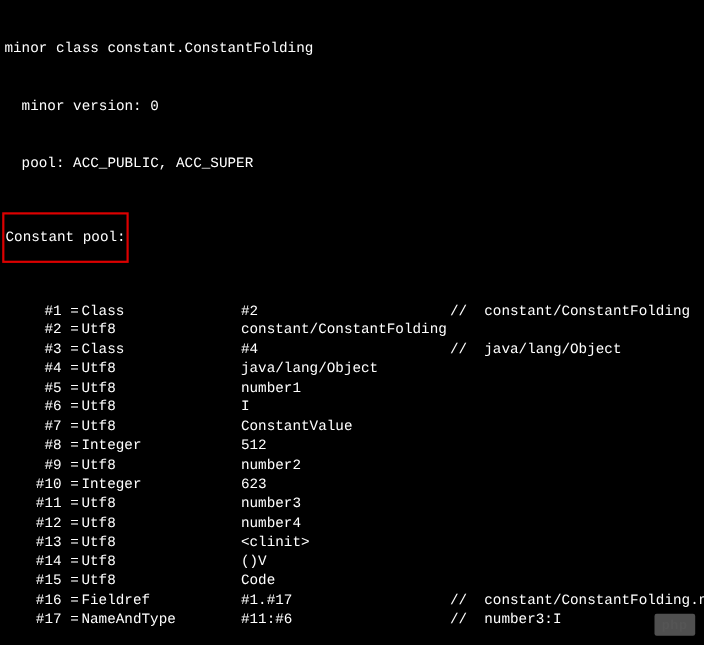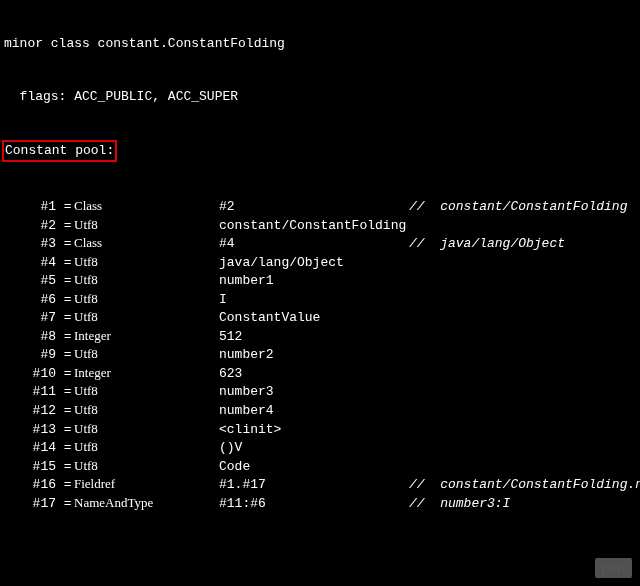--- a/index.html
+++ b/index.html
@@ -17,44 +17,45 @@
   }
   .terminal {
     padding: 0 4px;
     white-space: pre;
   }
   .line { display: block; }
   .hl-red {
     border: 2px solid #d00;
     display: inline-block;
     margin-left: -2px;
-    padding: 0 1px;
+    padding: 12px 1px;
   }
   .col-idx  { display: inline-block; width: 52px; text-align: right; }
   .col-eq   { display: inline-block; width: 18px; text-align: left; }
-  .col-type { display: inline-block; width: 145px; font-family: Liberation Serif, serif; }
+  .col-type { display: inline-block; width: 145px; }
   .col-val  { display: inline-block; width: 190px; }
-  .col-cmt  { display: inline-block; font-style: italic; }
+  .col-cmt  { display: inline-block; }
   .watermark {
     position: absolute;
     right: 8px;
     bottom: 8px;
     background: rgba(200,200,200,0.4);
     color: #555;
     font-family: Arial, sans-serif;
     font-size: 12px;
     font-weight: bold;
     padding: 2px 7px;
     border-radius: 2px;
     letter-spacing: 0.5px;
   }
 </style>
 </head>
 <body>
 
 <div class="terminal">
   <span class="line">minor class constant.ConstantFolding</span>
-  <span class="line">  flags: ACC_PUBLIC, ACC_SUPER</span>
+  <span class="line">  minor version: 0</span>
+  <span class="line">  pool: ACC_PUBLIC, ACC_SUPER</span>
   <span class="line"><span class="hl-red">Constant pool:</span></span>
   <div id="pool-container"><span class="line"><span class="col-idx">#1</span><span class="col-eq"> = </span><span class="col-type">Class</span><span class="col-val">#2</span><span class="col-cmt">//  constant/ConstantFolding</span></span><span class="line"><span class="col-idx">#2</span><span class="col-eq"> = </span><span class="col-type">Utf8</span><span class="col-val">constant/ConstantFolding</span></span><span class="line"><span class="col-idx">#3</span><span class="col-eq"> = </span><span class="col-type">Class</span><span class="col-val">#4</span><span class="col-cmt">//  java/lang/Object</span></span><span class="line"><span class="col-idx">#4</span><span class="col-eq"> = </span><span class="col-type">Utf8</span><span class="col-val">java/lang/Object</span></span><span class="line"><span class="col-idx">#5</span><span class="col-eq"> = </span><span class="col-type">Utf8</span><span class="col-val">number1</span></span><span class="line"><span class="col-idx">#6</span><span class="col-eq"> = </span><span class="col-type">Utf8</span><span class="col-val">I</span></span><span class="line"><span class="col-idx">#7</span><span class="col-eq"> = </span><span class="col-type">Utf8</span><span class="col-val">ConstantValue</span></span><span class="line"><span class="col-idx">#8</span><span class="col-eq"> = </span><span class="col-type">Integer</span><span class="col-val">512</span></span><span class="line"><span class="col-idx">#9</span><span class="col-eq"> = </span><span class="col-type">Utf8</span><span class="col-val">number2</span></span><span class="line"><span class="col-idx">#10</span><span class="col-eq"> = </span><span class="col-type">Integer</span><span class="col-val">623</span></span><span class="line"><span class="col-idx">#11</span><span class="col-eq"> = </span><span class="col-type">Utf8</span><span class="col-val">number3</span></span><span class="line"><span class="col-idx">#12</span><span class="col-eq"> = </span><span class="col-type">Utf8</span><span class="col-val">number4</span></span><span class="line"><span class="col-idx">#13</span><span class="col-eq"> = </span><span class="col-type">Utf8</span><span class="col-val">&lt;clinit&gt;</span></span><span class="line"><span class="col-idx">#14</span><span class="col-eq"> = </span><span class="col-type">Utf8</span><span class="col-val">()V</span></span><span class="line"><span class="col-idx">#15</span><span class="col-eq"> = </span><span class="col-type">Utf8</span><span class="col-val">Code</span></span><span class="line"><span class="col-idx">#16</span><span class="col-eq"> = </span><span class="col-type">Fieldref</span><span class="col-val">#1.#17</span><span class="col-cmt">//  constant/ConstantFolding.number3:I</span></span><span class="line"><span class="col-idx">#17</span><span class="col-eq"> = </span><span class="col-type">NameAndType</span><span class="col-val">#11:#6</span><span class="col-cmt">//  number3:I</span></span></div>
 </div>
 
 <div class="watermark">php</div>
 
 </body></html>

